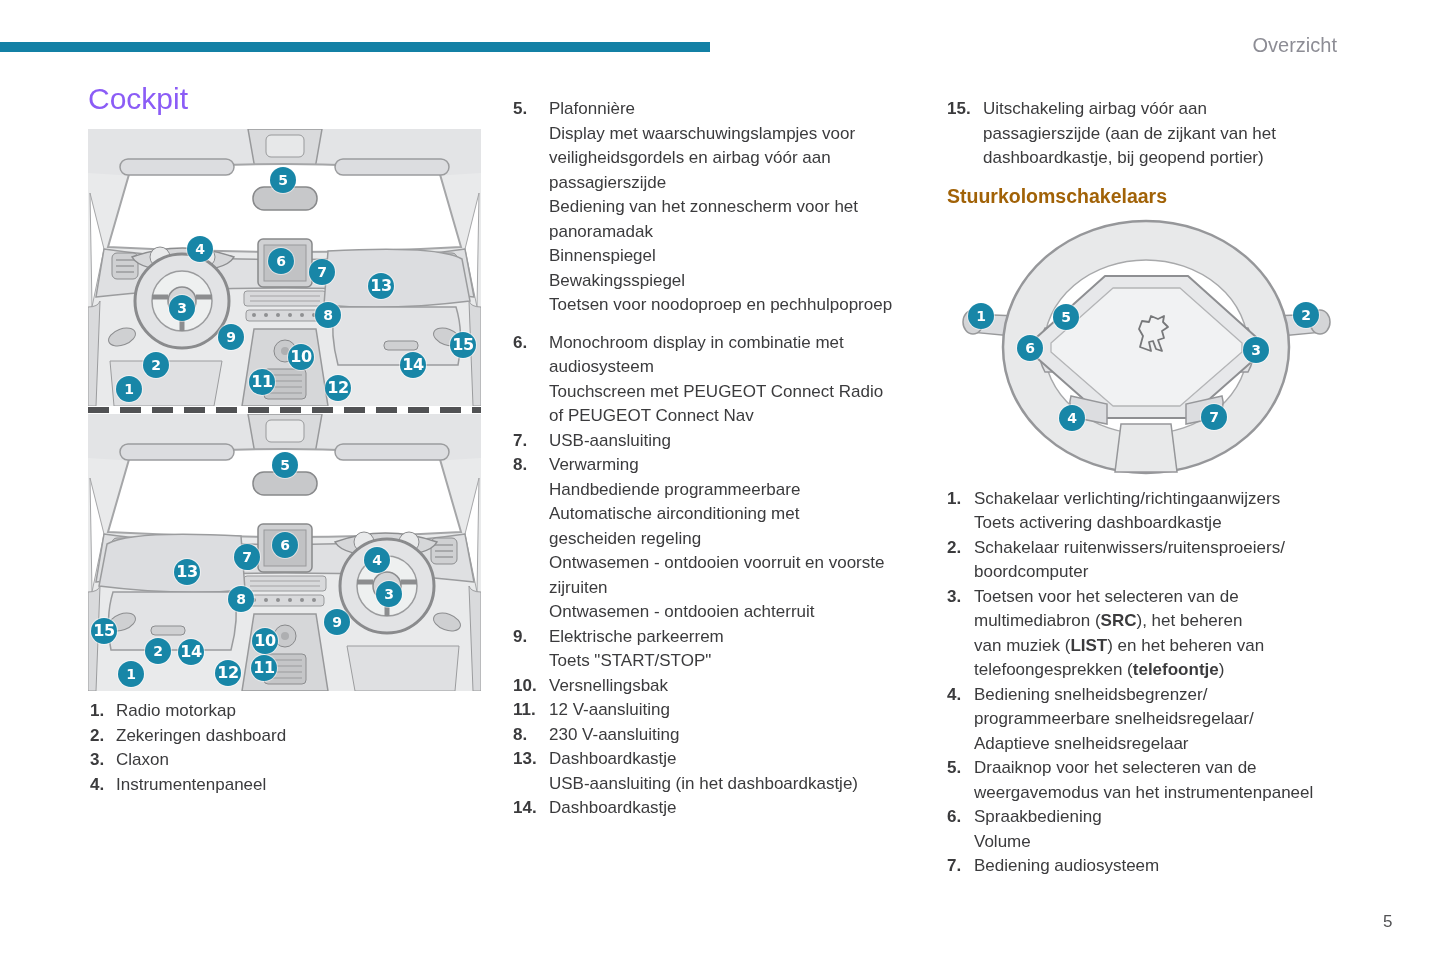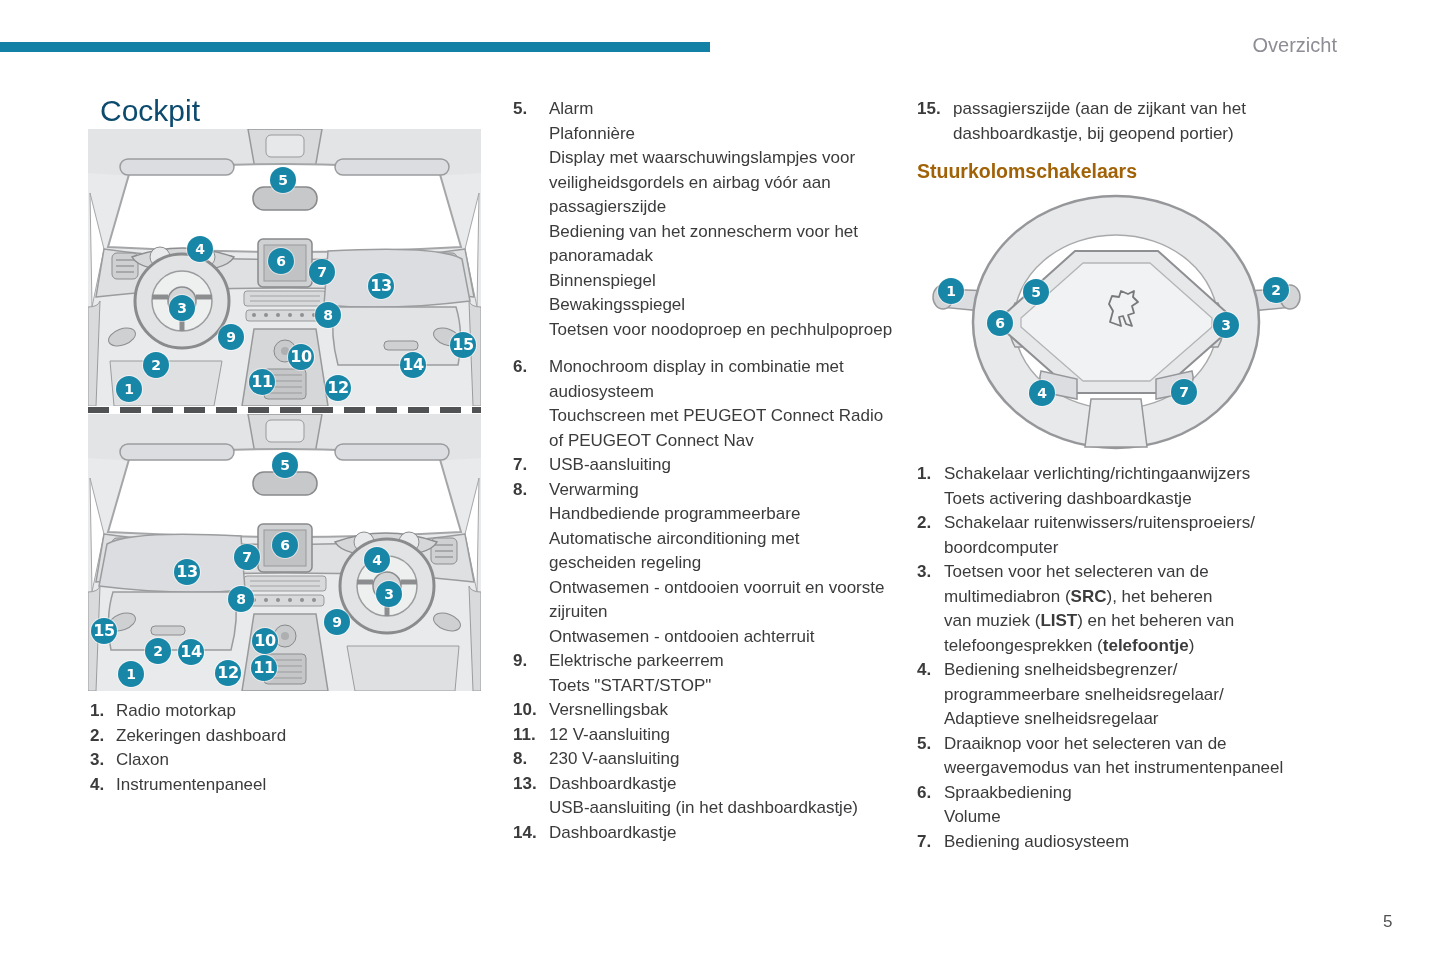--- a/index.html
+++ b/index.html
@@ -1,41 +1,41 @@
 <!DOCTYPE html>
 <html style="--accent: #1380a5; --callout: #1886a7;"><head>
 <meta charset="utf-8">
 <style>
   html,body{margin:0;padding:0;background:#fff;}
   .page{position:relative;width:1445px;height:964px;background:#ffffff;overflow:hidden;
         font-family:"Liberation Sans",sans-serif;color:#3b3b3d;font-size:17px;line-height:24.5px;}
   .accent-bar{position:absolute;left:0;top:42px;width:710px;height:10px;background:var(--accent,#1380a5);}
   .header-label{position:absolute;top:33px;right:108px;font-size:20px;color:#8d8d95;line-height:24px;}
-  .cockpit-title{position:absolute;left:88px;top:82px;margin:12px;font-size:30px;font-weight:400;color:#0c4a6e;line-height:34px;}
+  .cockpit-title{position:absolute;left:88px;top:82px;margin:0;font-size:30px;font-weight:400;color:#8b5cf6;line-height:34px;}
   .page-number{position:absolute;left:1383px;top:910px;font-size:17px;color:#525254;}
 
   .diagram-stack{position:absolute;left:88px;top:129px;width:393px;}
   .diagram{position:relative;width:393px;}
   .diagram svg{display:block;}
   .dash-divider{height:8px;width:393px;
      background:repeating-linear-gradient(90deg,#515254 0 21px,transparent 21px 32px) center / 100% 6px no-repeat;}
 
   .callout{position:absolute;width:26px;height:26px;border-radius:50%;
      background:var(--callout,#1886a7);color:#fff;font-weight:700;font-size:14px;line-height:26px;
      text-align:center;font-family:"DejaVu Sans",sans-serif;box-shadow:0 0 0 1px rgba(255,255,255,.5);}
   .callout.two{font-size:16px;letter-spacing:-0.5px;}
 
   .legend-item{display:flex;align-items:flex-start;}
   .legend-num{font-weight:700;flex:0 0 auto;}
   .legend-lines{flex:1 1 auto;}
   .b{font-weight:700;}
 
   .left-legend{position:absolute;left:90px;top:699px;width:400px;}
   .middle-col{position:absolute;left:513px;top:97px;width:418px;}
-  .right-col{position:absolute;left:917px;top:97px;width:440px;}
+  .right-col{position:absolute;left:947px;top:97px;width:440px;}
   .steering-title{margin:13px 0 0 0;font-size:19.5px;font-weight:700;color:#a16207;line-height:25px;}
   .wheel-wrap{position:relative;width:375px;height:266px;margin:5px 0 0 12px;}
   .right-col .legend{margin-top:0;}
   .right-col .steering-legend{margin-top:7px;}
 </style>
 </head>
 <body>
 
 <div class="page">
 
@@ -203,21 +203,20 @@
         <div class="legend-lines">
           <div class="legend-line">Instrumentenpaneel</div>
         </div>
       </div>
     </div>
 
   <div class="legend middle-col">
       <div class="legend-item">
         <span class="legend-num" style="width: 36px;">5.</span>
         <div class="legend-lines">
-          <div class="legend-line">Alarm</div>
           <div class="legend-line">Plafonnière</div>
           <div class="legend-line">Display met waarschuwingslampjes voor</div>
           <div class="legend-line">veiligheidsgordels en airbag vóór aan</div>
           <div class="legend-line">passagierszijde</div>
           <div class="legend-line">Bediening van het zonnescherm voor het</div>
           <div class="legend-line">panoramadak</div>
           <div class="legend-line">Binnenspiegel</div>
           <div class="legend-line">Bewakingsspiegel</div>
           <div class="legend-line">Toetsen voor noodoproep en pechhulpoproep</div>
         </div>
@@ -287,20 +286,21 @@
           <div class="legend-line">Dashboardkastje</div>
         </div>
       </div>
     </div>
 
   <div class="right-col">
     <div class="legend">
         <div class="legend-item">
           <span class="legend-num" style="width: 36px;">15.</span>
           <div class="legend-lines">
+            <div class="legend-line">Uitschakeling airbag vóór aan</div>
             <div class="legend-line">passagierszijde (aan de zijkant van het</div>
             <div class="legend-line">dashboardkastje, bij geopend portier)</div>
           </div>
         </div>
       </div>
     <h2 class="steering-title">Stuurkolomschakelaars</h2>
     <div class="wheel-wrap">
       <svg viewBox="0 0 375 266" width="375" height="266">
         <rect width="375" height="266" fill="#ffffff"></rect>
         <g stroke="#98999b" stroke-width="1.5">

